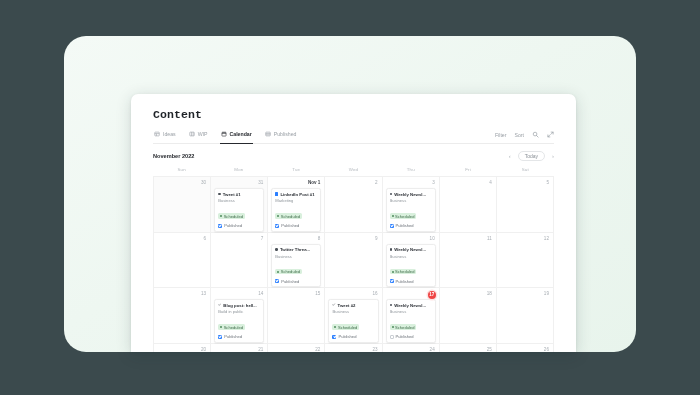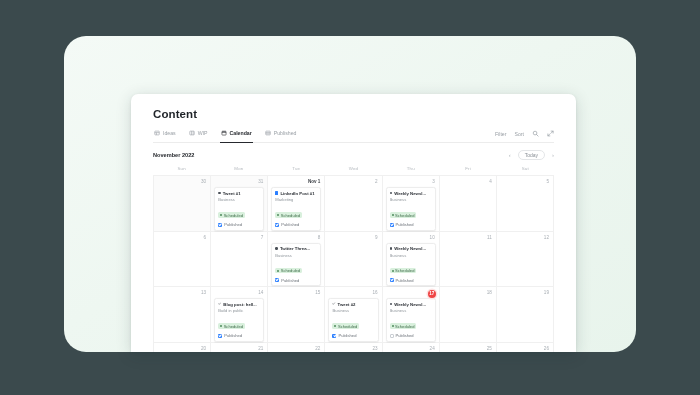--- a/index.html
+++ b/index.html
@@ -27,21 +27,21 @@
     background: #ffffff;
     border-radius: 7px 7px 0 0;
     box-shadow: 0 3px 16px rgba(25,45,50,.16), 0 1px 3px rgba(25,45,50,.10);
     overflow: hidden;
   }
 
   
   .app-header { padding: 14px 22px 0 22px; }
   .page-title {
     font-size: 11.5px; font-weight: bold; color: #1f2328;
-    letter-spacing: .1px; margin-bottom: 8px;
+    letter-spacing: .1px; margin-bottom: 8px; font-family: Liberation Mono, monospace;
   }
 
   .tabbar {
     display: flex; align-items: center;
     border-bottom: 1px solid #ececec;
     padding-bottom: 3px;
     position: relative;
   }
   .tabs { display: flex; align-items: center; gap: 11px; }
   .tab {

